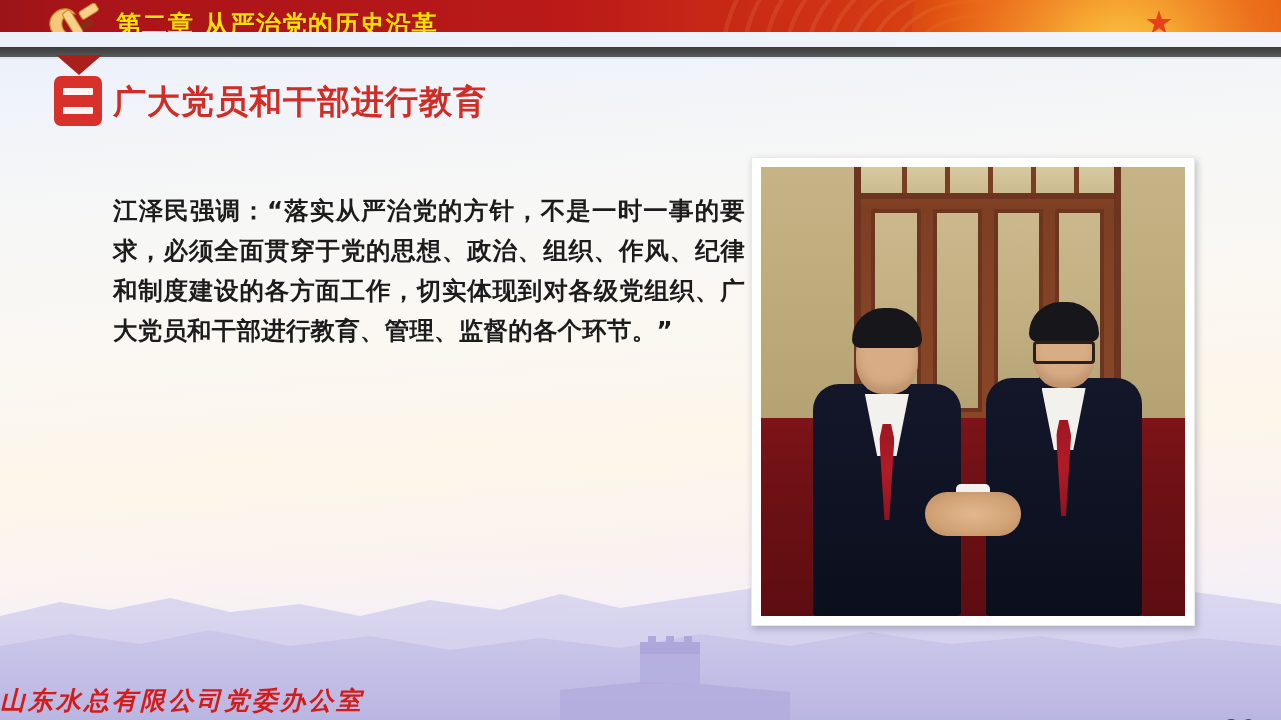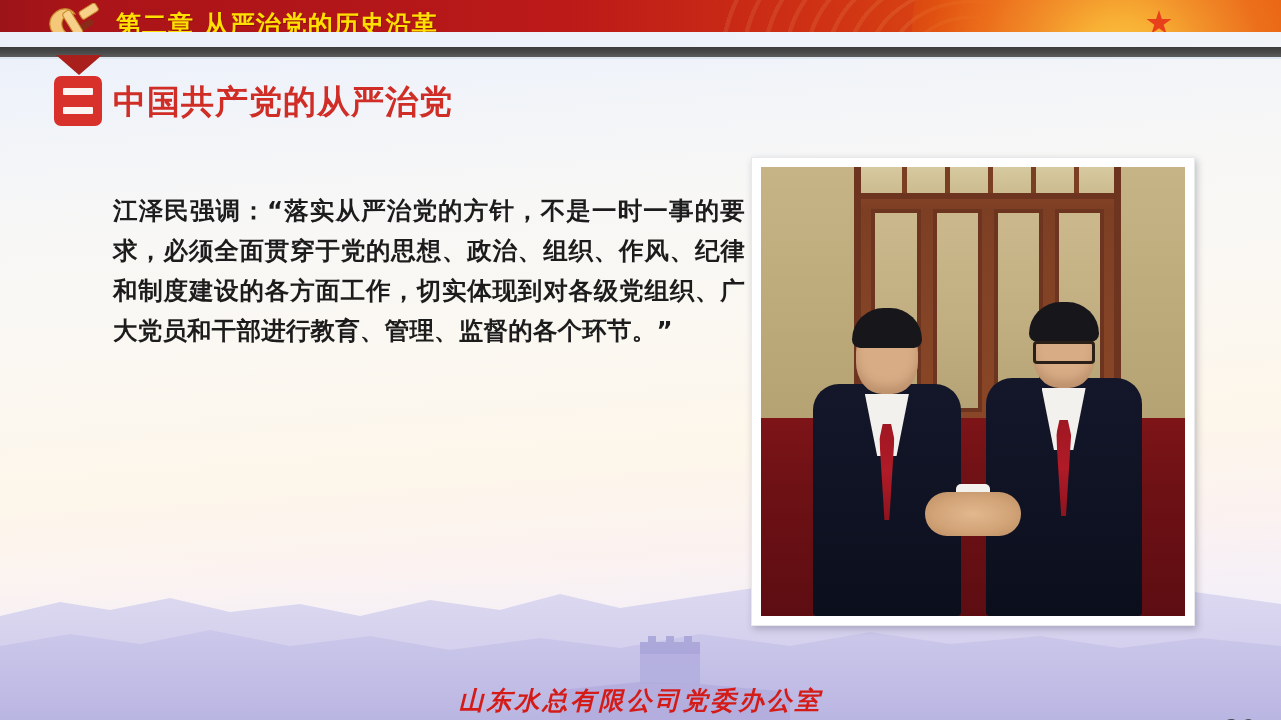--- a/index.html
+++ b/index.html
@@ -284,21 +284,20 @@
     position: absolute; bottom: 108px; width: 34px; height: 24px;
     background: #f2f1ee; border-radius: 5px;
   }
 
   
   .footer-text {
     position: absolute;
     left: 0;
     top: 684px;
     width: 1281px;
-    text-align: center;
     font-family: "DejaVu Serif", "Liberation Serif", serif;
     font-size: 25px;
     font-weight: bold;
     font-style: italic;
     color: #d41b18;
     letter-spacing: 3px;
   }
   .page-number {
     position: absolute;
     right: 24px;
@@ -353,21 +352,21 @@
     <div class="header-title">第二章  从严治党的历史沿革</div>
   </div>
   <div class="header-underbar"></div>
   <div class="header-hairline"></div>
 
   <div class="section-arrow"></div>
   <div class="section-badge">
     <div class="bar top"></div>
     <div class="bar bottom"></div>
   </div>
-  <div class="section-title">中国共产党的从严治党</div>
+  <div class="section-title">广大党员和干部进行教育</div>
 
   <div class="body-text para-1">江泽民强调：“落实从严治党的方针，不是一时一事的要求，必须全面贯穿于党的思想、政治、组织、作风、纪律和制度建设的各方面工作，切实体现到对各级党组织、广大党员和干部进行教育、管理、监督的各个环节。”</div>
 
   <div class="photo-frame">
     <div class="photo-inner">
       <div class="ph-wall"></div>
       <div class="ph-door">
         <div class="ph-transom">
           <div class="mull" style="left:16%"></div>
           <div class="mull" style="left:33%"></div>

